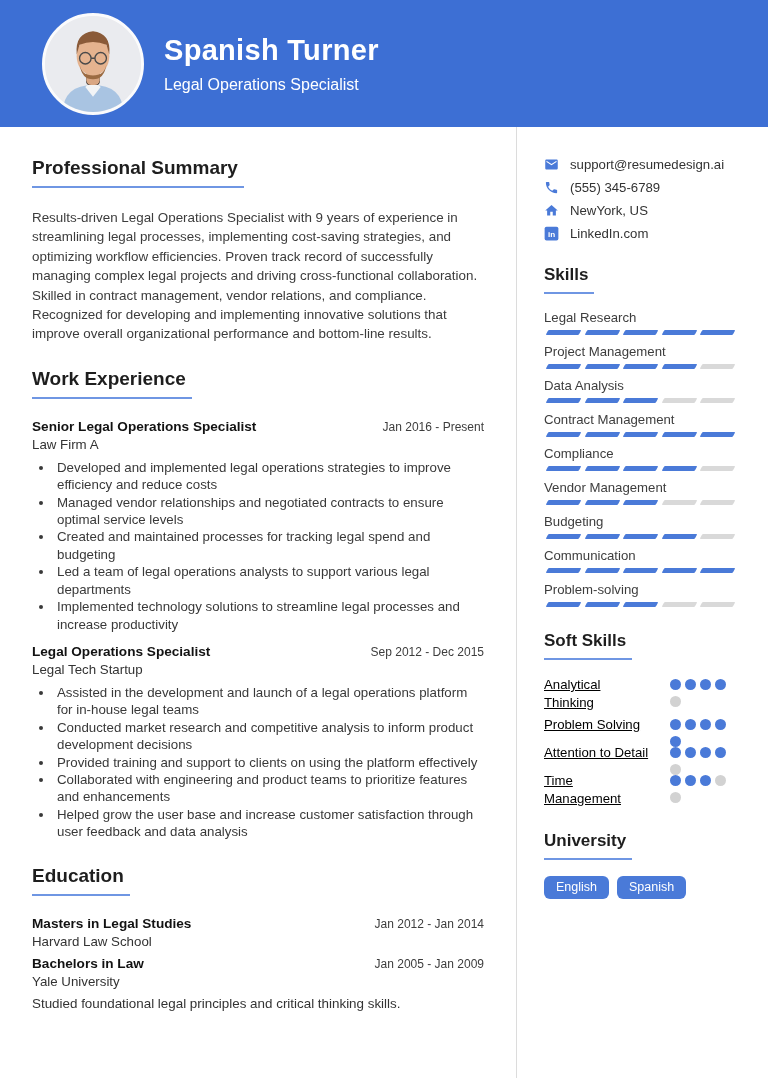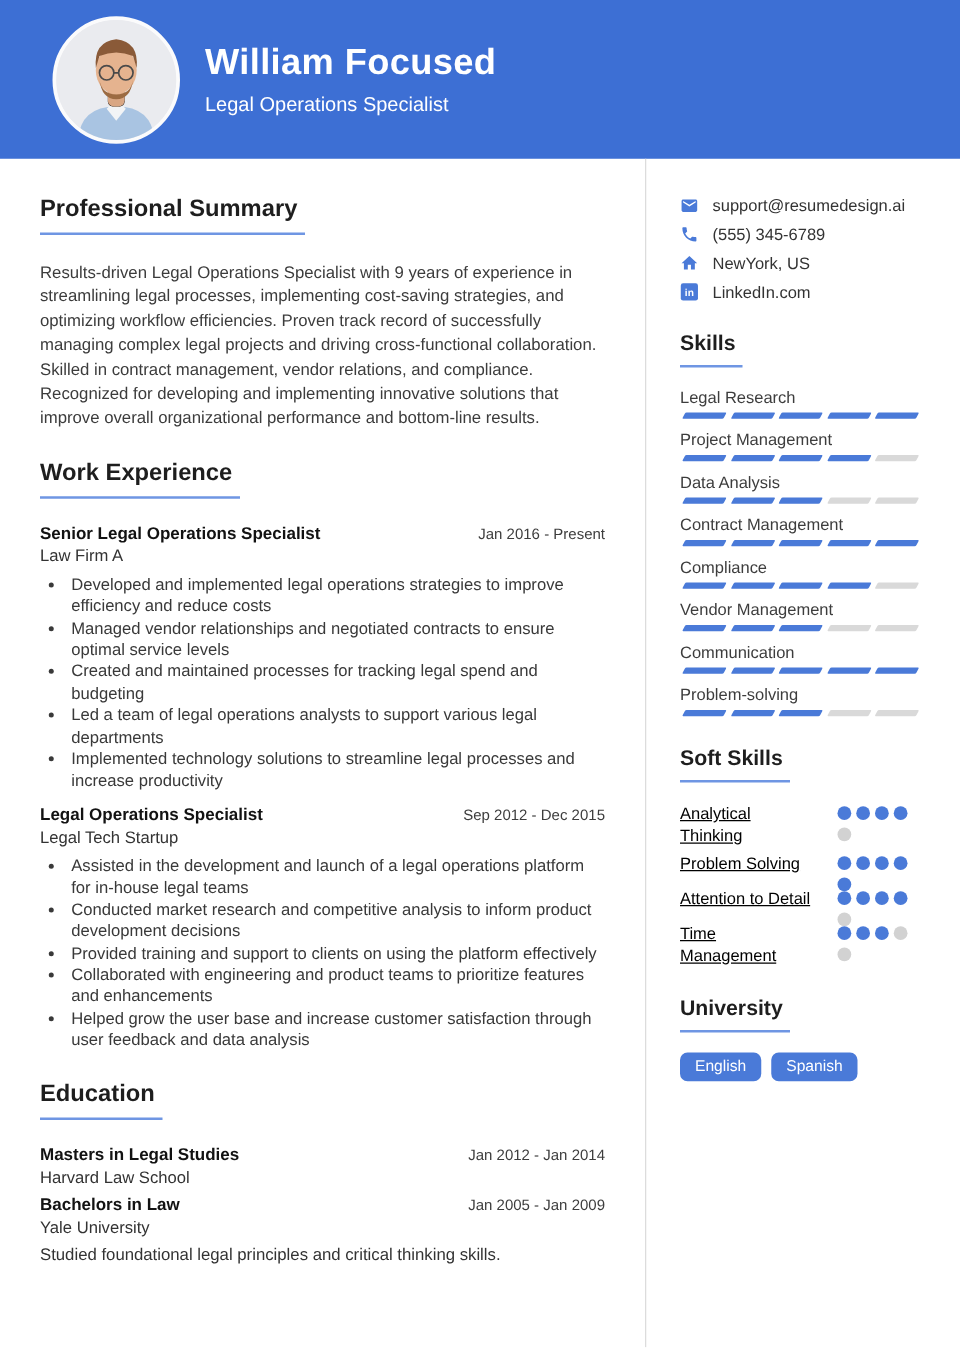--- a/index.html
+++ b/index.html
@@ -81,21 +81,21 @@
         <rect x="43" y="56" width="14" height="16" rx="5" fill="#d9a784"></rect>
         <ellipse cx="50" cy="42" rx="17" ry="20" fill="#e5b38f"></ellipse>
         <path d="M33 40 Q31 18 50 16 Q69 18 67 40 L64 30 Q50 24 36 30 Z" fill="#8a5a38"></path>
         <path d="M36 50 Q38 66 50 66 Q62 66 64 50 Q62 62 50 62 Q38 62 36 50 Z" fill="#9c6b42"></path>
         <circle cx="42" cy="44" r="6" fill="none" stroke="#4a4a4a" stroke-width="1.4"></circle>
         <circle cx="58" cy="44" r="6" fill="none" stroke="#4a4a4a" stroke-width="1.4"></circle>
         <line x1="48" y1="44" x2="52" y2="44" stroke="#4a4a4a" stroke-width="1.4"></line>
       </svg>
     </div>
     <div class="head-text">
-      <h1 class="candidate-name">William Focused</h1>
+      <h1 class="candidate-name">Spanish Turner</h1>
       <div class="candidate-title">Legal Operations Specialist</div>
     </div>
   </header>
 
   <div class="divider"></div>
 
   <div class="columns">
     <main class="main-col">
 
       <section>
@@ -257,20 +257,30 @@
               <div class="skill-label">Vendor Management</div>
               <div class="skill-bar">
                 <span class="seg filled"></span>
                 <span class="seg filled"></span>
                 <span class="seg filled"></span>
                 <span class="seg"></span>
                 <span class="seg"></span>
               </div>
             </div>
             <div class="skill">
+              <div class="skill-label">Budgeting</div>
+              <div class="skill-bar">
+                <span class="seg filled"></span>
+                <span class="seg filled"></span>
+                <span class="seg filled"></span>
+                <span class="seg filled"></span>
+                <span class="seg"></span>
+              </div>
+            </div>
+            <div class="skill">
               <div class="skill-label">Communication</div>
               <div class="skill-bar">
                 <span class="seg filled"></span>
                 <span class="seg filled"></span>
                 <span class="seg filled"></span>
                 <span class="seg filled"></span>
                 <span class="seg filled"></span>
               </div>
             </div>
             <div class="skill">

